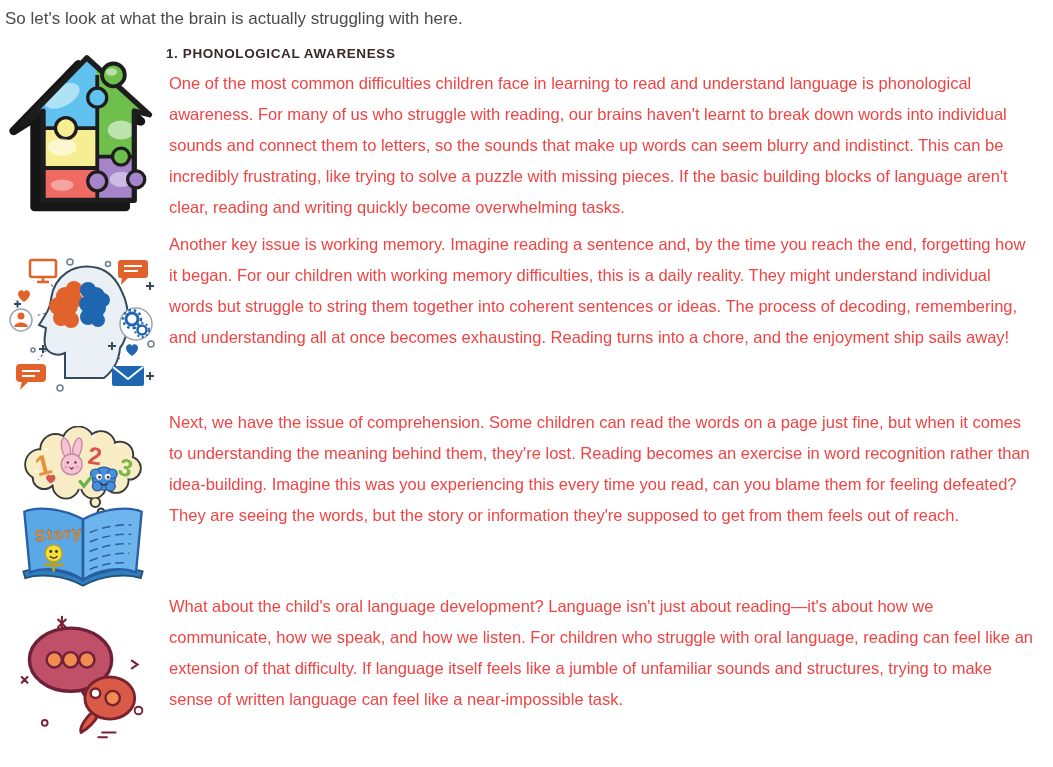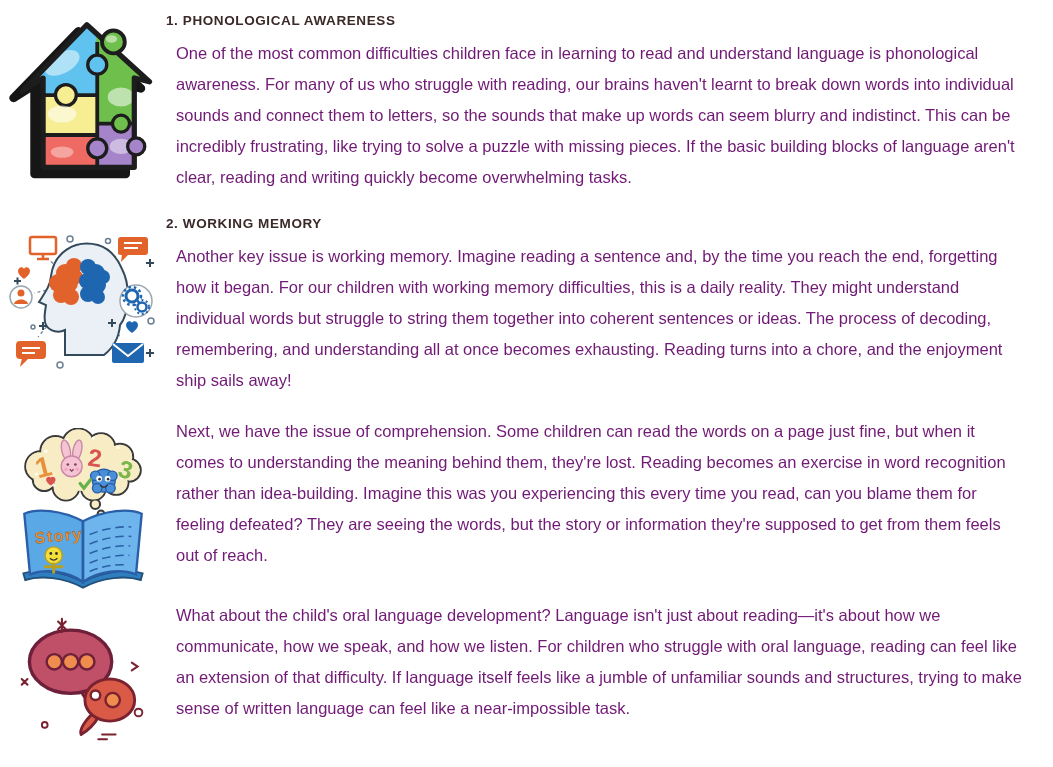--- a/index.html
+++ b/index.html
@@ -16,29 +16,30 @@
   .section{display:flex;align-items:flex-start;}
   .illus-col{
     flex:0 0 166px;width:166px;display:flex;justify-content:center;
   }
   .content-col{flex:1 1 auto;padding-right:16px;min-width:0;}
   .sec-heading{
     font-size:13.5px;font-weight:bold;letter-spacing:.6px;
     color:#3b2929;margin:13px 0 7px 0;text-transform:uppercase;
   }
   .sec-body{
-    font-size:16.5px;line-height:31px;color:#701a75;margin:10px;
+    font-size:16.5px;line-height:31px;color:#ef4444;margin:3px;
   }
   svg text{font-family:"Liberation Sans", sans-serif;}
 </style>
 </head>
 <body>
 
 <div class="page">
 
+  <p class="intro">So let's look at what the brain is actually struggling with here.</p>
 
   <div class="section">
     <div class="illus-col" style="padding-top:12px;">
       <svg width="152" height="170" viewBox="0 0 160 176">
         <defs>
           <clipPath id="houseClip">
               <polygon points="84,12 150,72 134,68 134,162 38,162 38,68 16,82"></polygon>
             </clipPath>
         </defs>
 
@@ -169,21 +170,20 @@
         <g fill="none" stroke="#6b8094" stroke-width="1.5">
           <circle cx="62" cy="8" r="3"></circle>
             <circle cx="100" cy="10" r="2.5"></circle>
           <circle cx="143" cy="90" r="3"></circle>
             <circle cx="52" cy="134" r="3"></circle>
             <circle cx="25" cy="96" r="2"></circle>
         </g>
       </svg>
     </div>
     <div class="content-col">
-      <h3 class="sec-heading">2. WORKING MEMORY</h3>
       <p class="sec-body">Another key issue is working memory. Imagine reading a sentence and, by the time you reach the end, forgetting how it began. For our children with working memory difficulties, this is a daily reality. They might understand individual words but struggle to string them together into coherent sentences or ideas. The process of decoding, remembering, and understanding all at once becomes exhausting. Reading turns into a chore, and the enjoyment ship sails away!</p>
     </div>
   </div>
 
   <div class="section">
     <div class="illus-col" style="padding-top:22px;">
       <svg width="142" height="162" viewBox="0 0 150 170">
 
         <g stroke="#3a3a3a" stroke-width="2.2" fill="#f8ecc4">
           <circle cx="30" cy="40" r="16"></circle>

